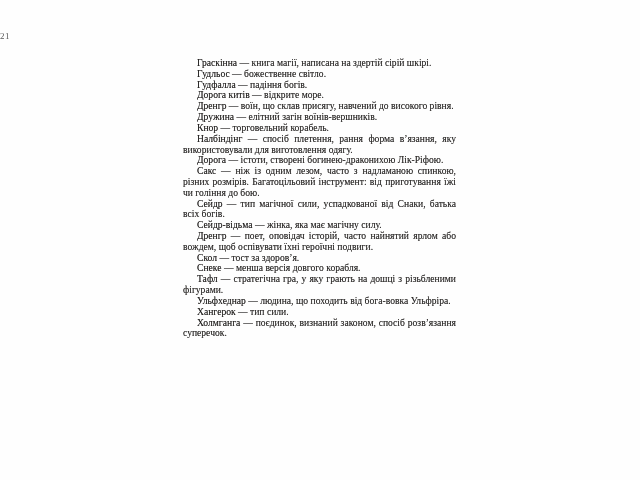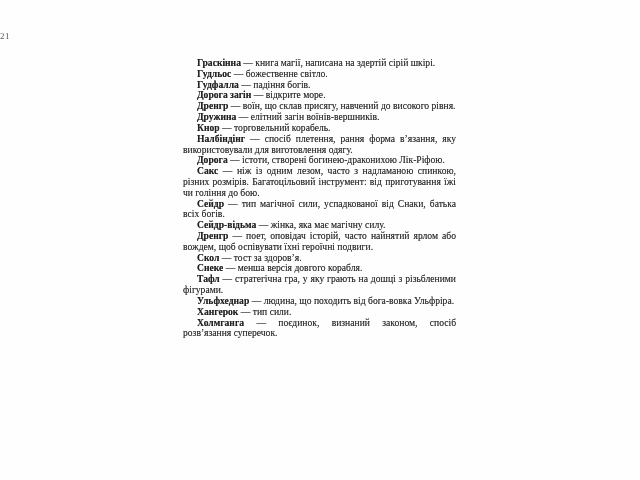--- a/index.html
+++ b/index.html
@@ -43,38 +43,38 @@
     line-height: 10.82px;
     text-align: justify;
     text-shadow: 0 0 0.45px rgba(40, 38, 36, 0.55);
   }
   p.entry {
     margin: 0;
     padding: 0;
     text-indent: 14px;
   }
   .term {
-    font-weight: bold;
+    font-weight: normal;
     color: #232120;
   }
 </style>
 </head>
 <body>
 
 <div class="scan-page">
   <div class="page-number">21</div>
 
   <div class="text-block">
   <p class="entry"><span class="term">Граскінна</span><span class="sep"> — </span><span class="definition">книга магії, написана на здертій сірій шкірі.</span></p>
 
   <p class="entry"><span class="term">Гудльос</span><span class="sep"> — </span><span class="definition">божественне світло.</span></p>
 
   <p class="entry"><span class="term">Гудфалла</span><span class="sep"> — </span><span class="definition">падіння богів.</span></p>
 
-  <p class="entry"><span class="term">Дорога загін</span><span class="sep"> — </span><span class="definition">відкрите море.</span></p>
+  <p class="entry"><span class="term">Дорога китів</span><span class="sep"> — </span><span class="definition">відкрите море.</span></p>
 
 
   <p class="entry"><span class="term">Дренгр</span><span class="sep"> — </span><span class="definition">воїн, що склав присягу, навчений до високого рівня.</span></p>
 
   <p class="entry"><span class="term">Дружина</span><span class="sep"> — </span><span class="definition">елітний загін воїнів-вершників.</span></p>
 
   <p class="entry"><span class="term">Кнор</span><span class="sep"> — </span><span class="definition">торговельний корабель.</span></p>
 
   <p class="entry"><span class="term">Налбіндінг</span><span class="sep"> — </span><span class="definition">спосіб плетення, рання форма вʼязання, яку використовували для виготовлення одягу.</span></p>
 

